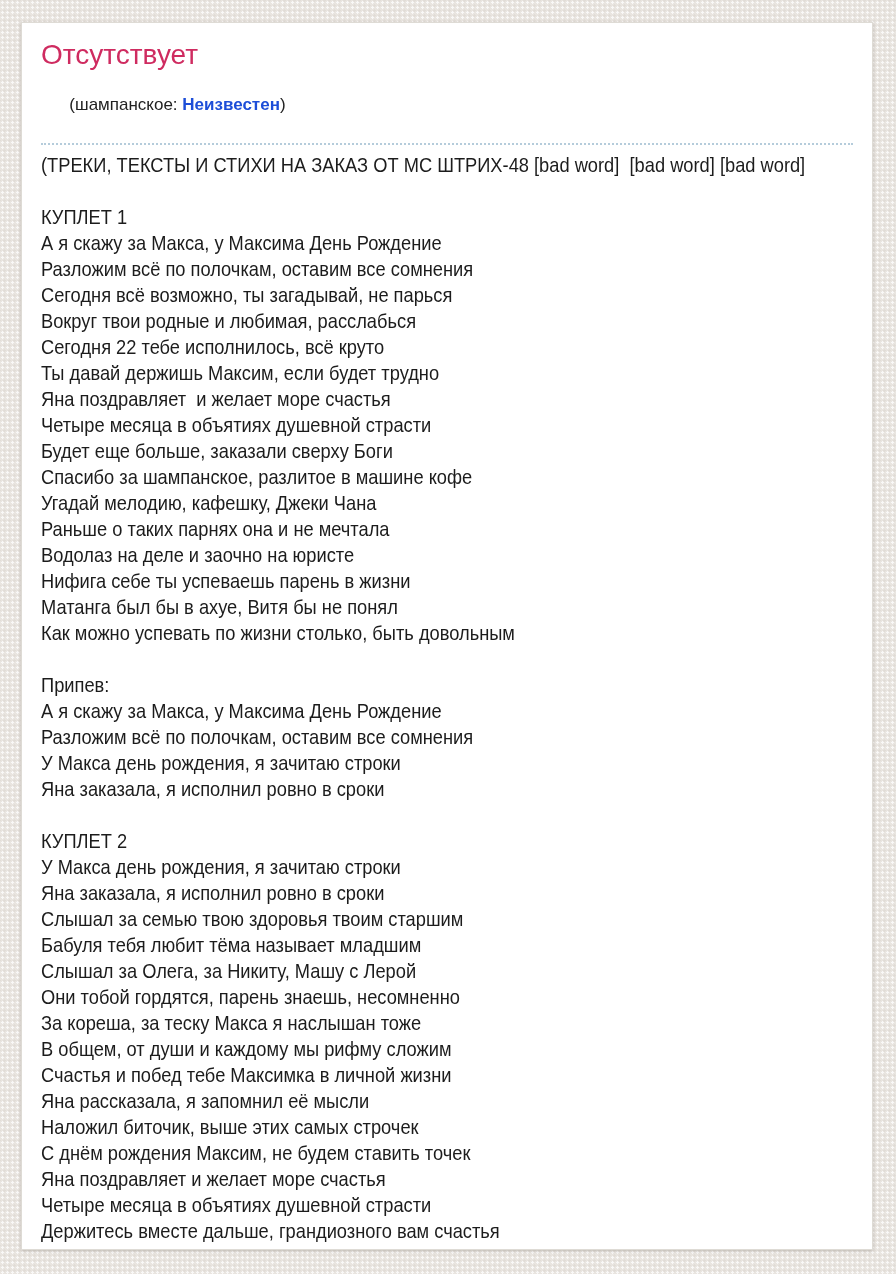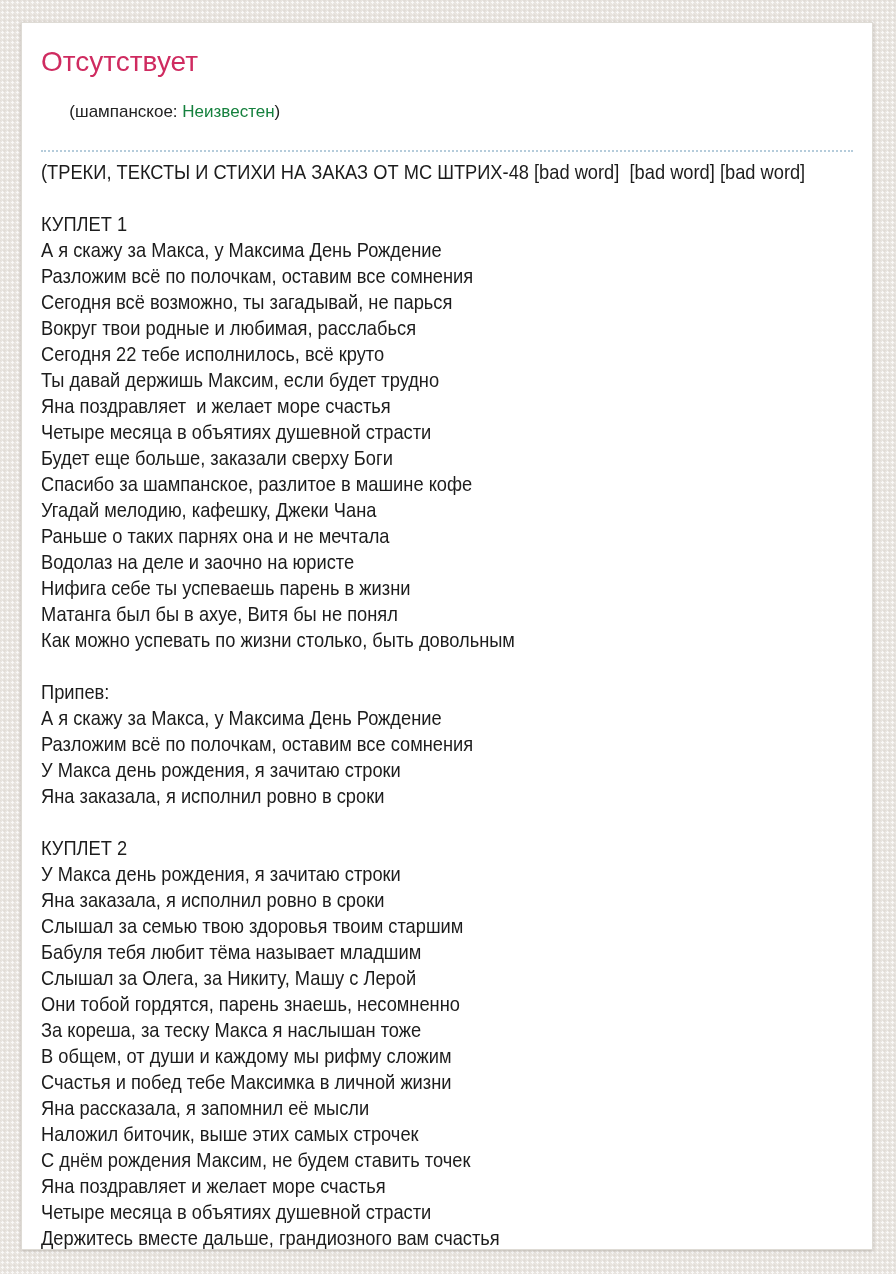--- a/index.html
+++ b/index.html
@@ -30,42 +30,42 @@
     background: #ffffff;
     border: 1px solid #dedbd5;
     box-shadow: 0 1px 3px rgba(120,115,105,0.35);
     padding: 15px 19px 26px 19px;
     overflow: hidden;
   }
 
   .song-header {
     border-bottom: 2px dotted #b5ccdb;
     padding-bottom: 5px;
-    margin-top: 7px;
   }
 
   .song-title {
     font-size: 28px;
     font-weight: normal;
     line-height: 34px;
     color: #cf2b60;
     letter-spacing: 0;
   }
 
   .artist-line {
     font-size: 17px;
     line-height: 22px;
     color: #222222;
     white-space: pre;
   }
 
   .artist-link {
-    color: #15803d;
+    color: #1d4ed8;
     text-decoration: none;
     cursor: pointer;
+    font-weight: bold;
   }
 
   .lyrics {
     margin-top: 7px;
     font-size: 21px;
     line-height: 26px;
     color: #1c1c1c;
     white-space: pre;
     transform: scaleX(0.87);
     transform-origin: 0 0;

